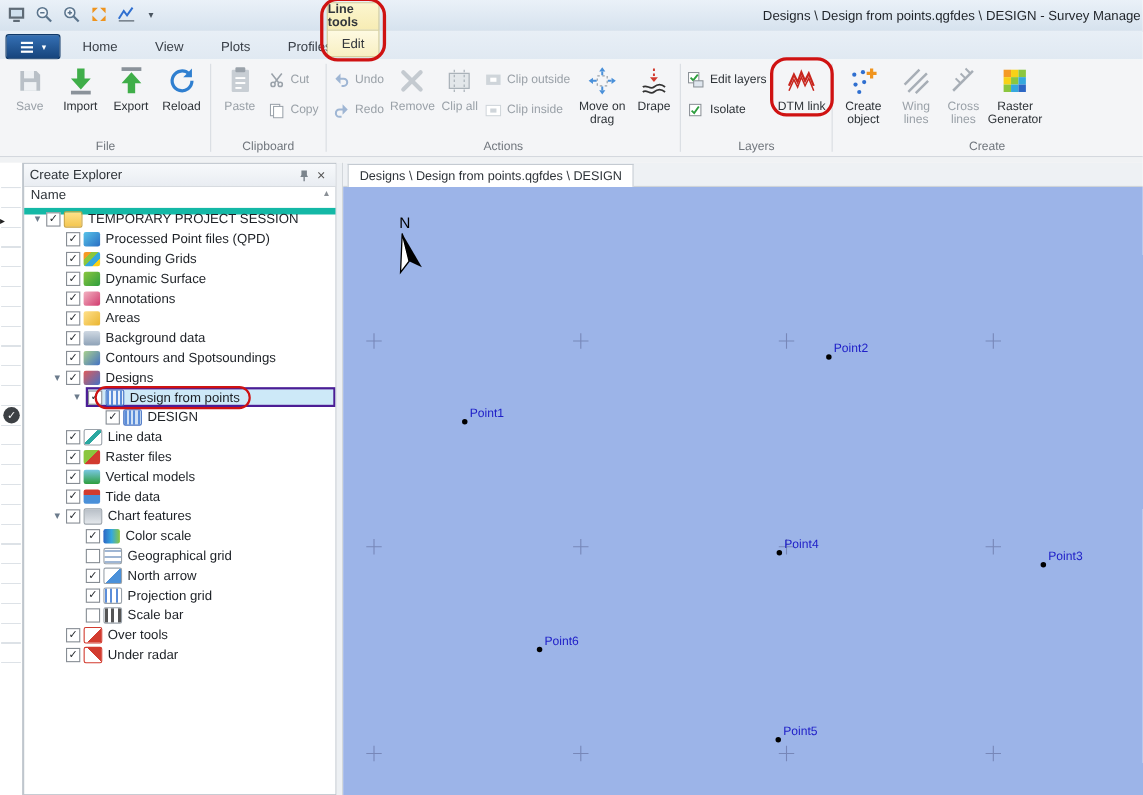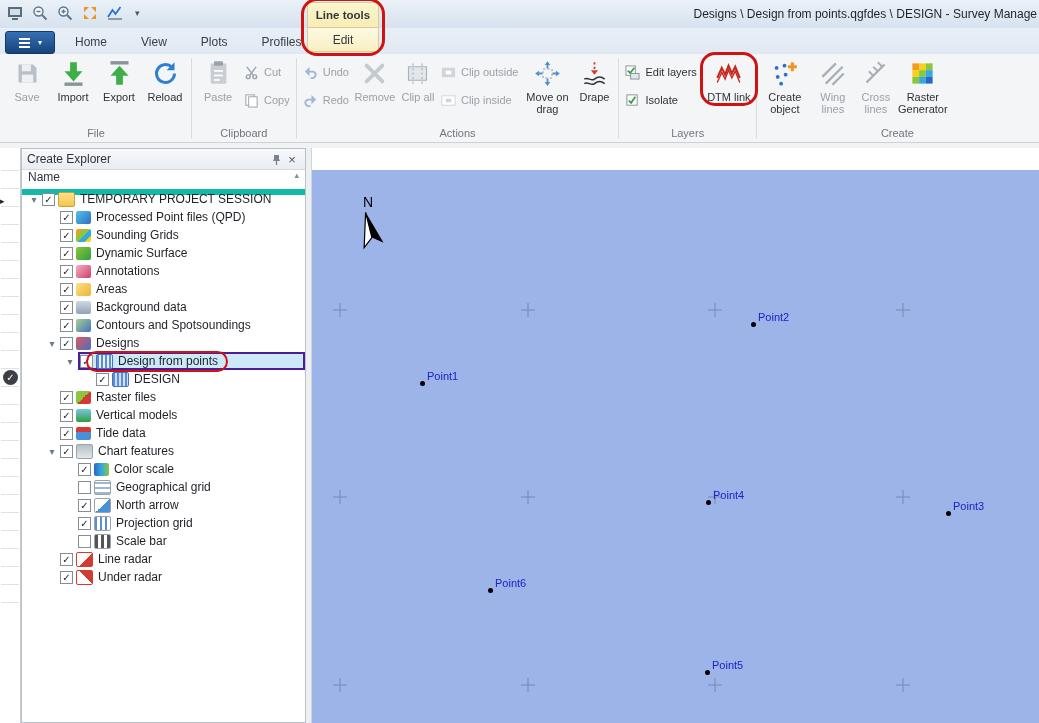--- a/index.html
+++ b/index.html
@@ -10,21 +10,21 @@
   .qi{width:18px;height:18px;display:flex;align-items:center;justify-content:center}
   .qcaret{font-size:9px;color:#4a5560;padding-left:4px}
   .wtitle{position:absolute;right:2px;top:7px;font-size:12px;color:#1f2328;white-space:nowrap}
   
   .tabrow{position:absolute;left:0;top:28px;right:0;height:26px;background:linear-gradient(#e8eff6,#e0e9f2)}
   .appbtn{position:absolute;left:5px;top:31px;width:48px;height:21px;background:linear-gradient(#3570b4,#16447c);border:1px solid #103968;border-radius:3px;display:flex;align-items:center;justify-content:center;gap:5px}
   .appbtn .ac{color:#fff;font-size:8px}
   .tabs{position:absolute;left:58px;top:30px;display:flex}
   .tab{padding:0 17px;line-height:24px;font-size:12px;color:#3a4048}
   
-  .ctx{position:absolute;left:307px;top:2px;width:72px;height:50px;z-index:6}
+  .ctx{position:absolute;left:297px;top:2px;width:48px;height:50px;z-index:6}
   .chead{height:24px;background:linear-gradient(#fcf6cf,#f7ecb4);border:1px solid #d8cd92;border-radius:3px 3px 0 0;display:flex;align-items:center;justify-content:center;font-size:11.5px;font-weight:bold;color:#33373c}
   .ctab{height:23px;background:linear-gradient(#fefaе2,#f8efc2);background:linear-gradient(#fefae2,#f8efc2);border:1px solid #d8cd92;border-top:0;display:flex;align-items:center;justify-content:center;font-size:12px;color:#33373c}
   .redbox{position:absolute;border:3px solid #cf1212;border-radius:14px;pointer-events:none;z-index:9}
   
   .ribbon{position:absolute;left:0;top:54px;right:0;height:89px;background:#f4f5f7;border-bottom:1px solid #cdd2d8;display:flex;align-items:stretch;padding:0 2px;box-sizing:border-box}
   .rgroup{display:flex;flex-direction:column}
   .rgc{flex:1;display:flex;align-items:flex-start;padding:1px 2px 0}
   .rgl{height:15px;text-align:center;font-size:11px;color:#70767d}
   .rdiv{width:1px;background:#d9dde2;margin:4px 1px}
   .rb{display:flex;flex-direction:column;align-items:center;width:46px;padding:5px 0 0;font-size:11px;color:#2e3338;text-align:center;line-height:12px;gap:4px}
@@ -451,20 +451,26 @@
         </div>
       <div class="trow" style="padding-left:58px">
           <span class="exp"></span>
           <span class="cb on"></span>
           <span class="ti" style="background:repeating-linear-gradient(90deg,#5b8dd9 0 2px,#cfe0f5 2px 4px);border:1px solid #4472c4"></span>
           <span class="tl">DESIGN</span>
         </div>
       <div class="trow" style="padding-left:22px">
           <span class="exp"></span>
           <span class="cb on"></span>
+          <span class="ti" style="background:linear-gradient(135deg,#fff 40%,#2aa7a0 40% 60%,#fff 60%);border:1px solid #9aa2aa"></span>
+          <span class="tl">Line data</span>
+        </div>
+      <div class="trow" style="padding-left:22px">
+          <span class="exp"></span>
+          <span class="cb on"></span>
           <span class="ti" style="background:linear-gradient(135deg,#8bc63e 50%,#d23b2f 50%)"></span>
           <span class="tl">Raster files</span>
         </div>
       <div class="trow" style="padding-left:22px">
           <span class="exp"></span>
           <span class="cb on"></span>
           <span class="ti" style="background:linear-gradient(#79c7e3,#2e9e3e)"></span>
           <span class="tl">Vertical models</span>
         </div>
       <div class="trow" style="padding-left:22px">
@@ -506,33 +512,38 @@
       <div class="trow" style="padding-left:40px">
           <span class="exp"></span>
           <span class="cb"></span>
           <span class="ti" style="background:repeating-linear-gradient(90deg,#555 0 3px,#fff 3px 6px);border:1px solid #9aa2aa"></span>
           <span class="tl">Scale bar</span>
         </div>
       <div class="trow" style="padding-left:22px">
           <span class="exp"></span>
           <span class="cb on"></span>
           <span class="ti" style="background:linear-gradient(135deg,#fff 55%,#d23b2f 55%);border:1px solid #d23b2f"></span>
-          <span class="tl">Line radar</span>
+          <span class="tl">Over tools</span>
         </div>
       <div class="trow" style="padding-left:22px">
           <span class="exp"></span>
           <span class="cb on"></span>
           <span class="ti" style="background:linear-gradient(45deg,#fff 55%,#d23b2f 55%);border:1px solid #d23b2f"></span>
           <span class="tl">Under radar</span>
         </div>
     </div>
   </div>
 
   <div class="split"></div>
 
+  <div class="docbar">
+    <div class="dtab">
+        <span>Designs \ Design from points.qgfdes \ DESIGN</span>
+      </div>
+  </div>
 
   <div class="map">
     <svg class="crosses" width="727" height="553" viewBox="0 0 727 553">
       <path stroke="#7787b8" stroke-width="1" fill="none" d="M21 140h14M28 133v14M209 140h14M216 133v14M396 140h14M403 133v14M584 140h14M591 133v14M21 327h14M28 320v14M209 327h14M216 320v14M396 327h14M403 320v14M584 327h14M591 320v14M21 515h14M28 508v14M209 515h14M216 508v14M396 515h14M403 508v14M584 515h14M591 508v14"></path>
     </svg>
     <div class="north">
       <div class="nlabel">N</div>
       <svg width="26" height="40" viewBox="0 0 26 40" style="transform:rotate(-14deg)">
           <polygon points="14,2 4,36 14,28" fill="#fff" stroke="#000" stroke-width="1.2"></polygon>
           <polygon points="14,2 24,36 14,28" fill="#000"></polygon>

